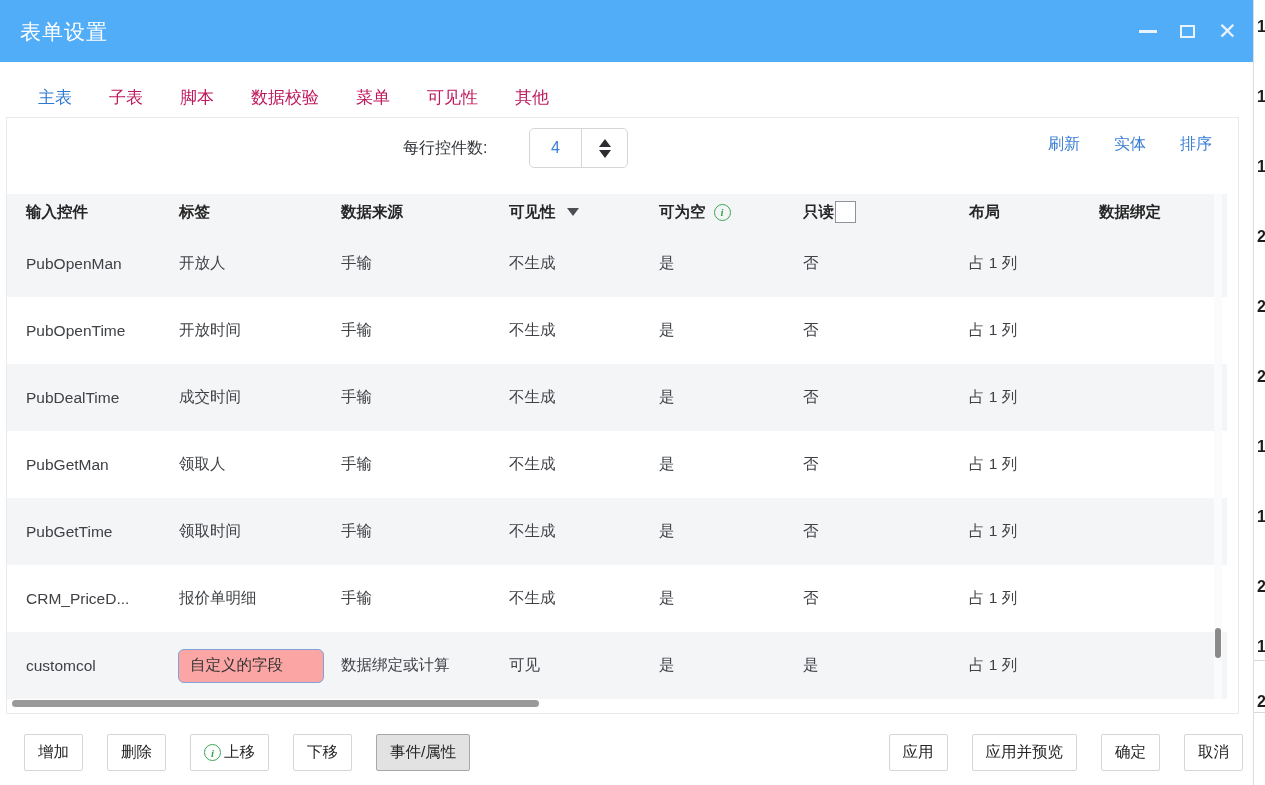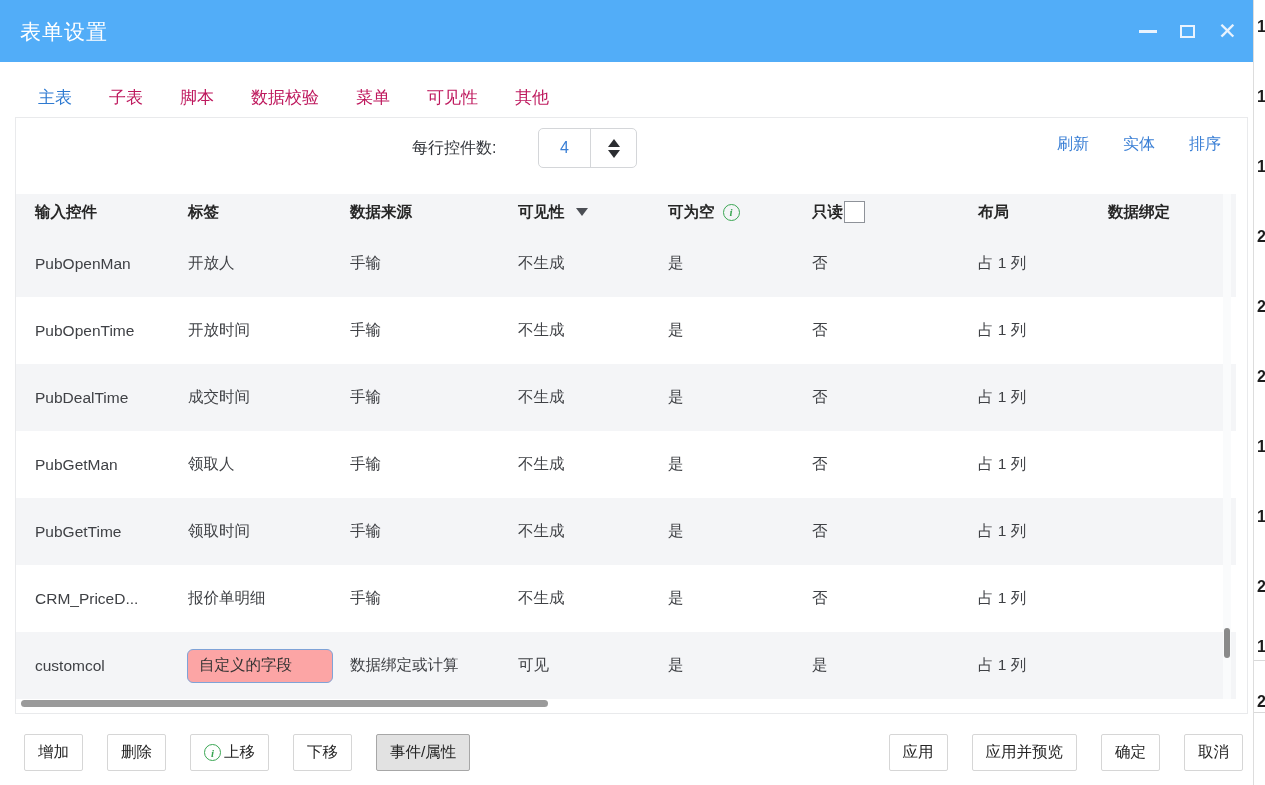--- a/index.html
+++ b/index.html
@@ -16,21 +16,21 @@
   .ic-close { font-size:23px; color:#e9f3fe; line-height:1; font-weight:bold; }
 
   
   .tabs { position:absolute; left:0; top:62px; width:1253px; height:55px; display:flex;
           align-items:center; padding-left:38px; gap:37px; background:#fff;margin-top:8px; }
   .tab { font-size:17px; color:#be185d; position:relative; cursor:default; white-space:nowrap; }
   .tab.active { color:#2e7ad1; }
   .tab.active::after { content:""; position:absolute; left:-22px; bottom:-15px; width:73px; height:3px; background:#2e7ad1; }
 
   
-  .panel { position:absolute; left:15px; top:117px; width:1233px; height:597px;
+  .panel { position:absolute; left:6px; top:117px; width:1233px; height:597px;
            border:1px solid #e9eaec; background:#fff; }
   .spin-label { position:absolute; left:396px; top:20px; font-size:16px; color:#33363b; }
   .spinner { position:absolute; left:522px; top:10px; width:99px; height:40px;
              border:1px solid #d4d6d9; border-radius:5px; display:flex; background:#fff; }
   .spin-value { flex:1; display:flex; align-items:center; justify-content:center;
                 font-size:16px; color:#3a7fd5; }
   .spin-btns { width:46px; border-left:1px solid #d4d6d9; display:flex; flex-direction:column;
                align-items:center; justify-content:center; gap:3px; }
   .tri-up { width:0; height:0; border-left:6px solid transparent; border-right:6px solid transparent;
             border-bottom:8px solid #2b2d31; }

